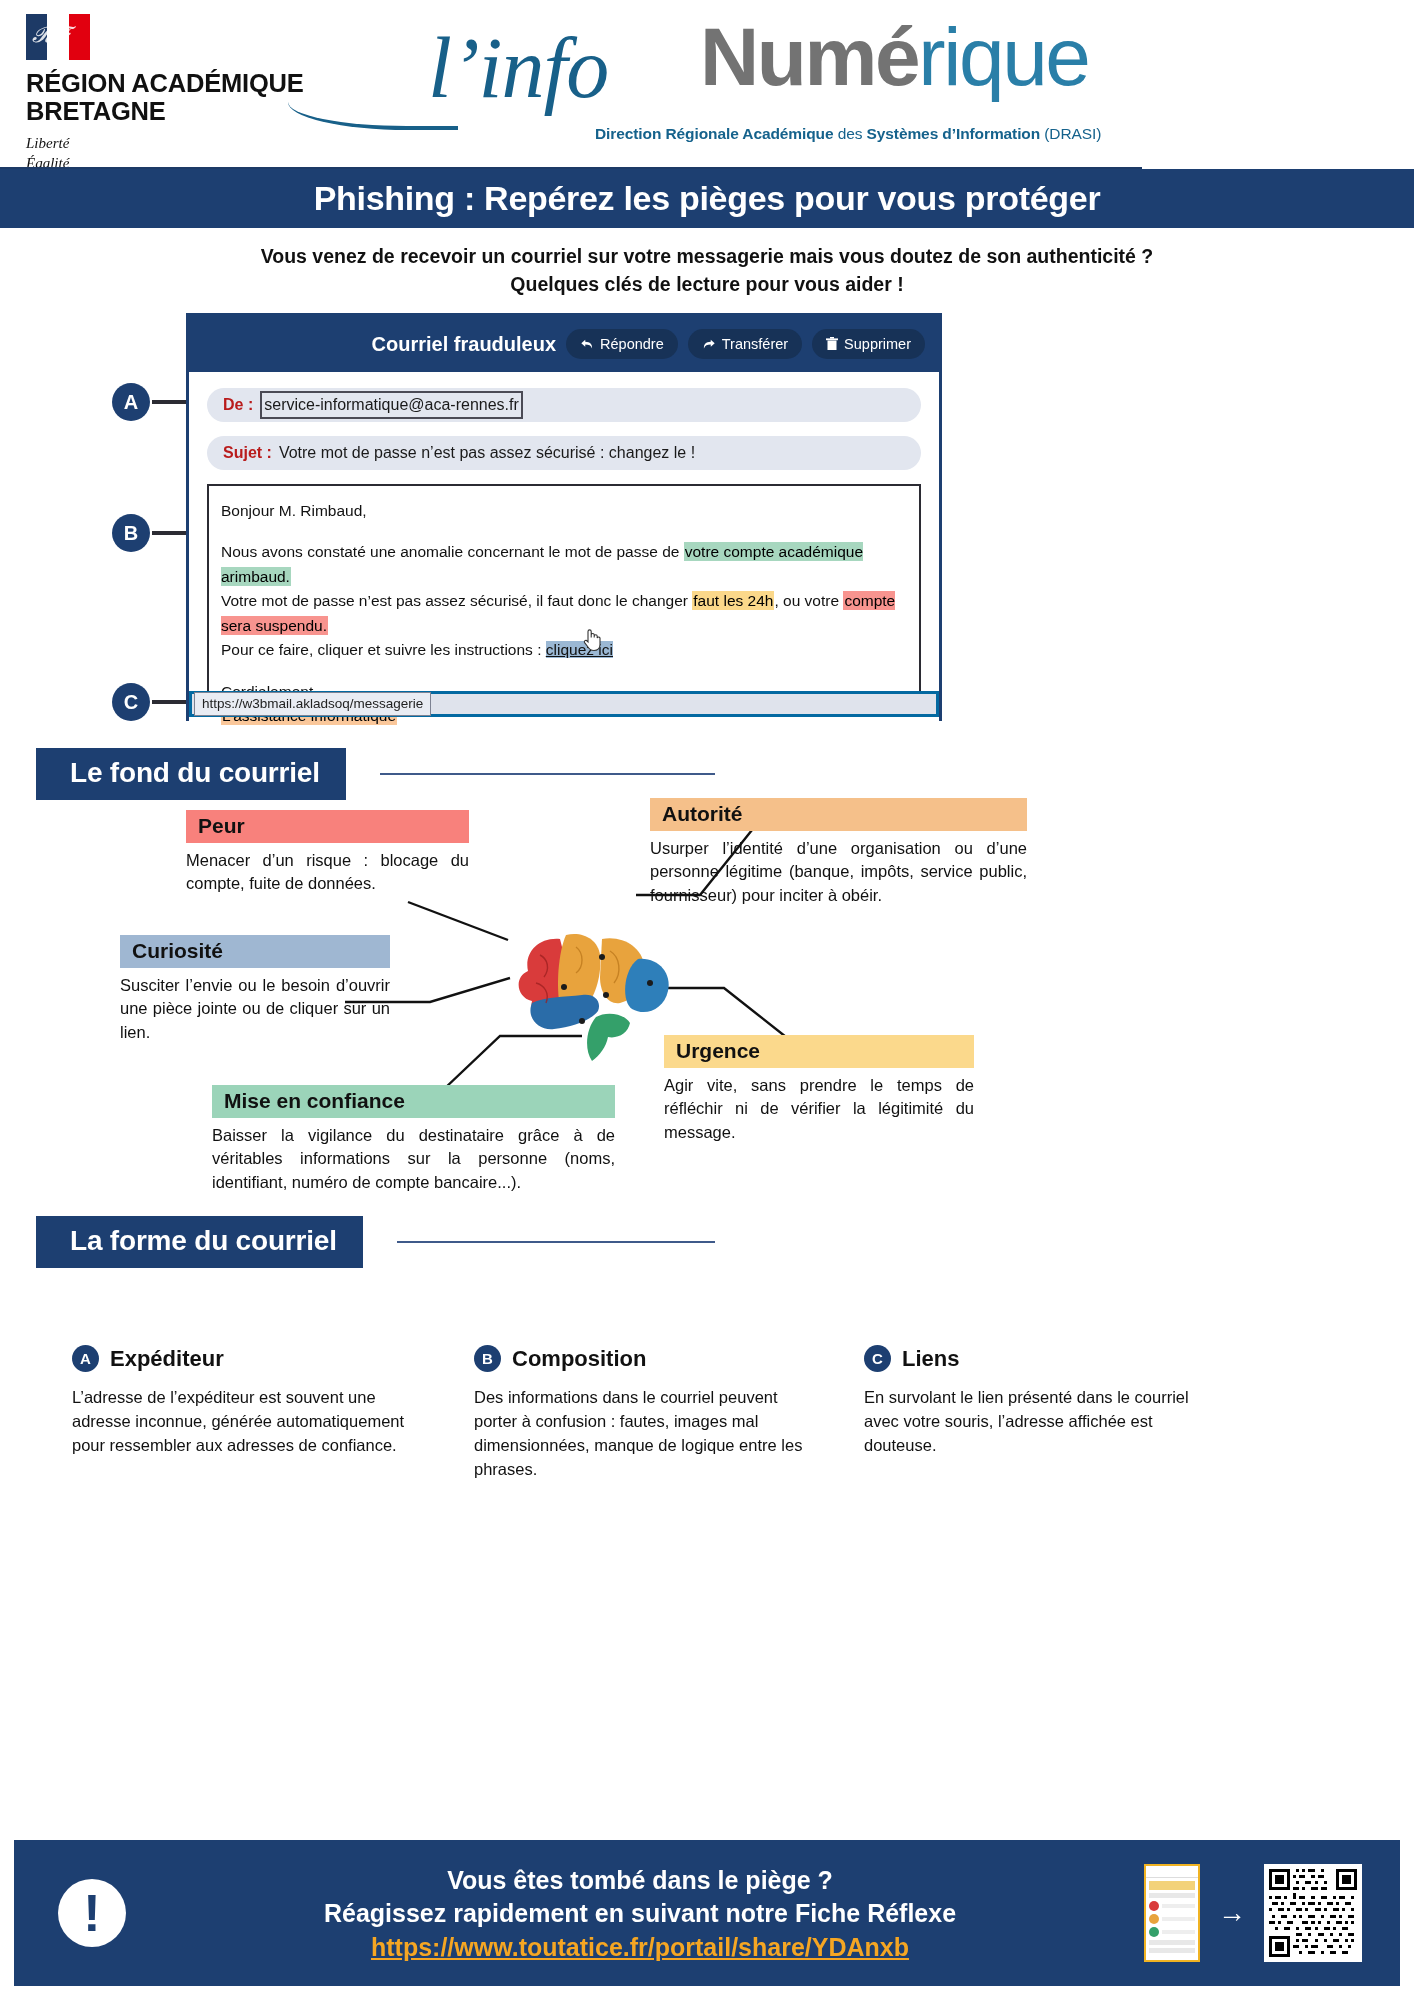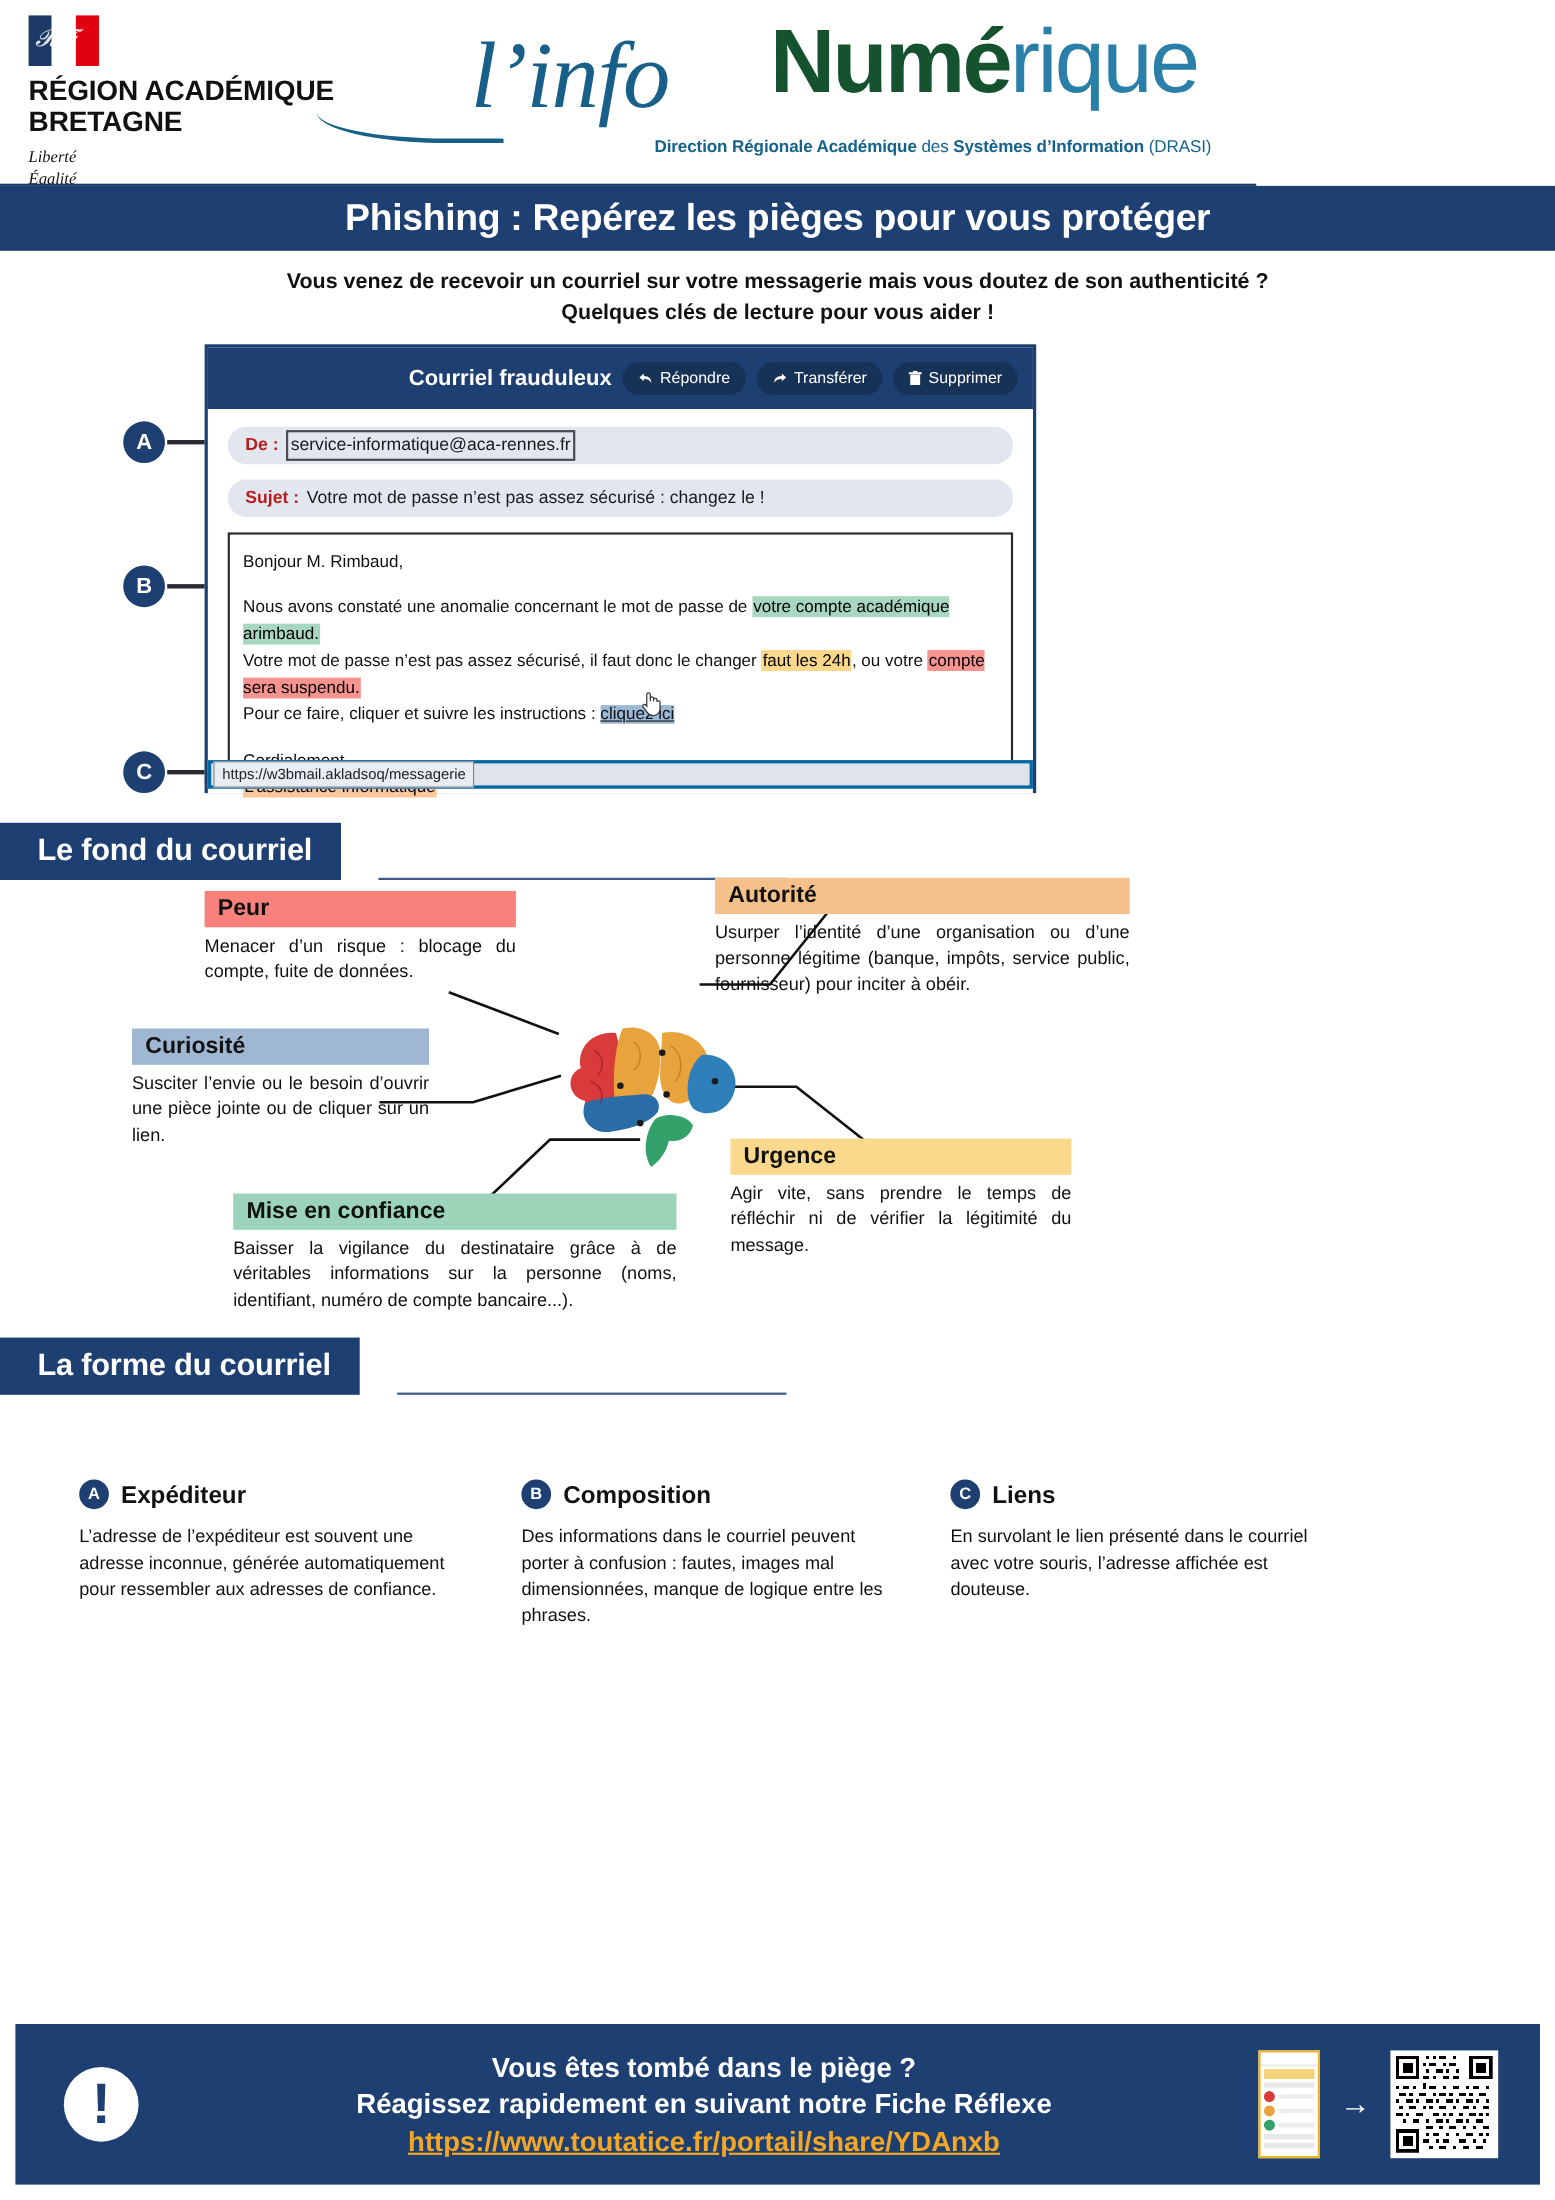--- a/index.html
+++ b/index.html
@@ -45,21 +45,21 @@
     letter-spacing: -1px;
   }
   .linfo-swash {
     position:absolute; left:-112px; top:78px; width: 170px; height: 40px;
     border-bottom: 4px solid #186089; border-radius: 0 0 0 70%;
   }
   .numerique {
     position:absolute; left: 300px; top: 4px;
     font-size: 82px; line-height: 1; letter-spacing:-2.4px;
   }
-  .numerique .b { font-weight: 700; color:#14532d; }
+  .numerique .b { font-weight: 700; color:#737373; }
   .numerique .l { font-weight: 400; color:#2a7fa8; }
   .drasi {
     position:absolute; left: 195px; top: 113px;
     font-size: 15.5px; color:#15628c; letter-spacing: -0.1px;
   }
   .drasi b { font-weight:700; }
   .hrule { position:absolute; left:0; top:167px; width:100%; height:2px; background:#1d3a66; }
 
   
   .title-band {
@@ -140,21 +140,21 @@
     display:flex; align-items:center; justify-content:center;
   }
   .arrow-line { position:absolute; height:4px; background:#2b2b33; }
   .arrow-head {
     position:absolute; width:0; height:0;
     border-top:10px solid transparent; border-bottom:10px solid transparent;
     border-left:15px solid #2b2b33;
   }
 
   
-  .sec-head { position:absolute; display:flex; align-items:flex-end; width:1060px; }
+  .sec-head { position:absolute; display:flex; align-items:center; width:1060px;padding-left:36px; }
   .sec-chip {
     background:#1d3f71; color:#fff; font-size:28px; font-weight:700;
     padding:9px 26px 11px 34px; letter-spacing:-0.2px; white-space:nowrap;
   }
   .sec-rule { flex:1; height:2px; background:#3f5a8a; margin-left:34px; }
 
   
   .psy { position:absolute; left:0; top:790px; width:1414px; height:440px; }
   .lever { position:absolute; }
   .lever .lv-title {

